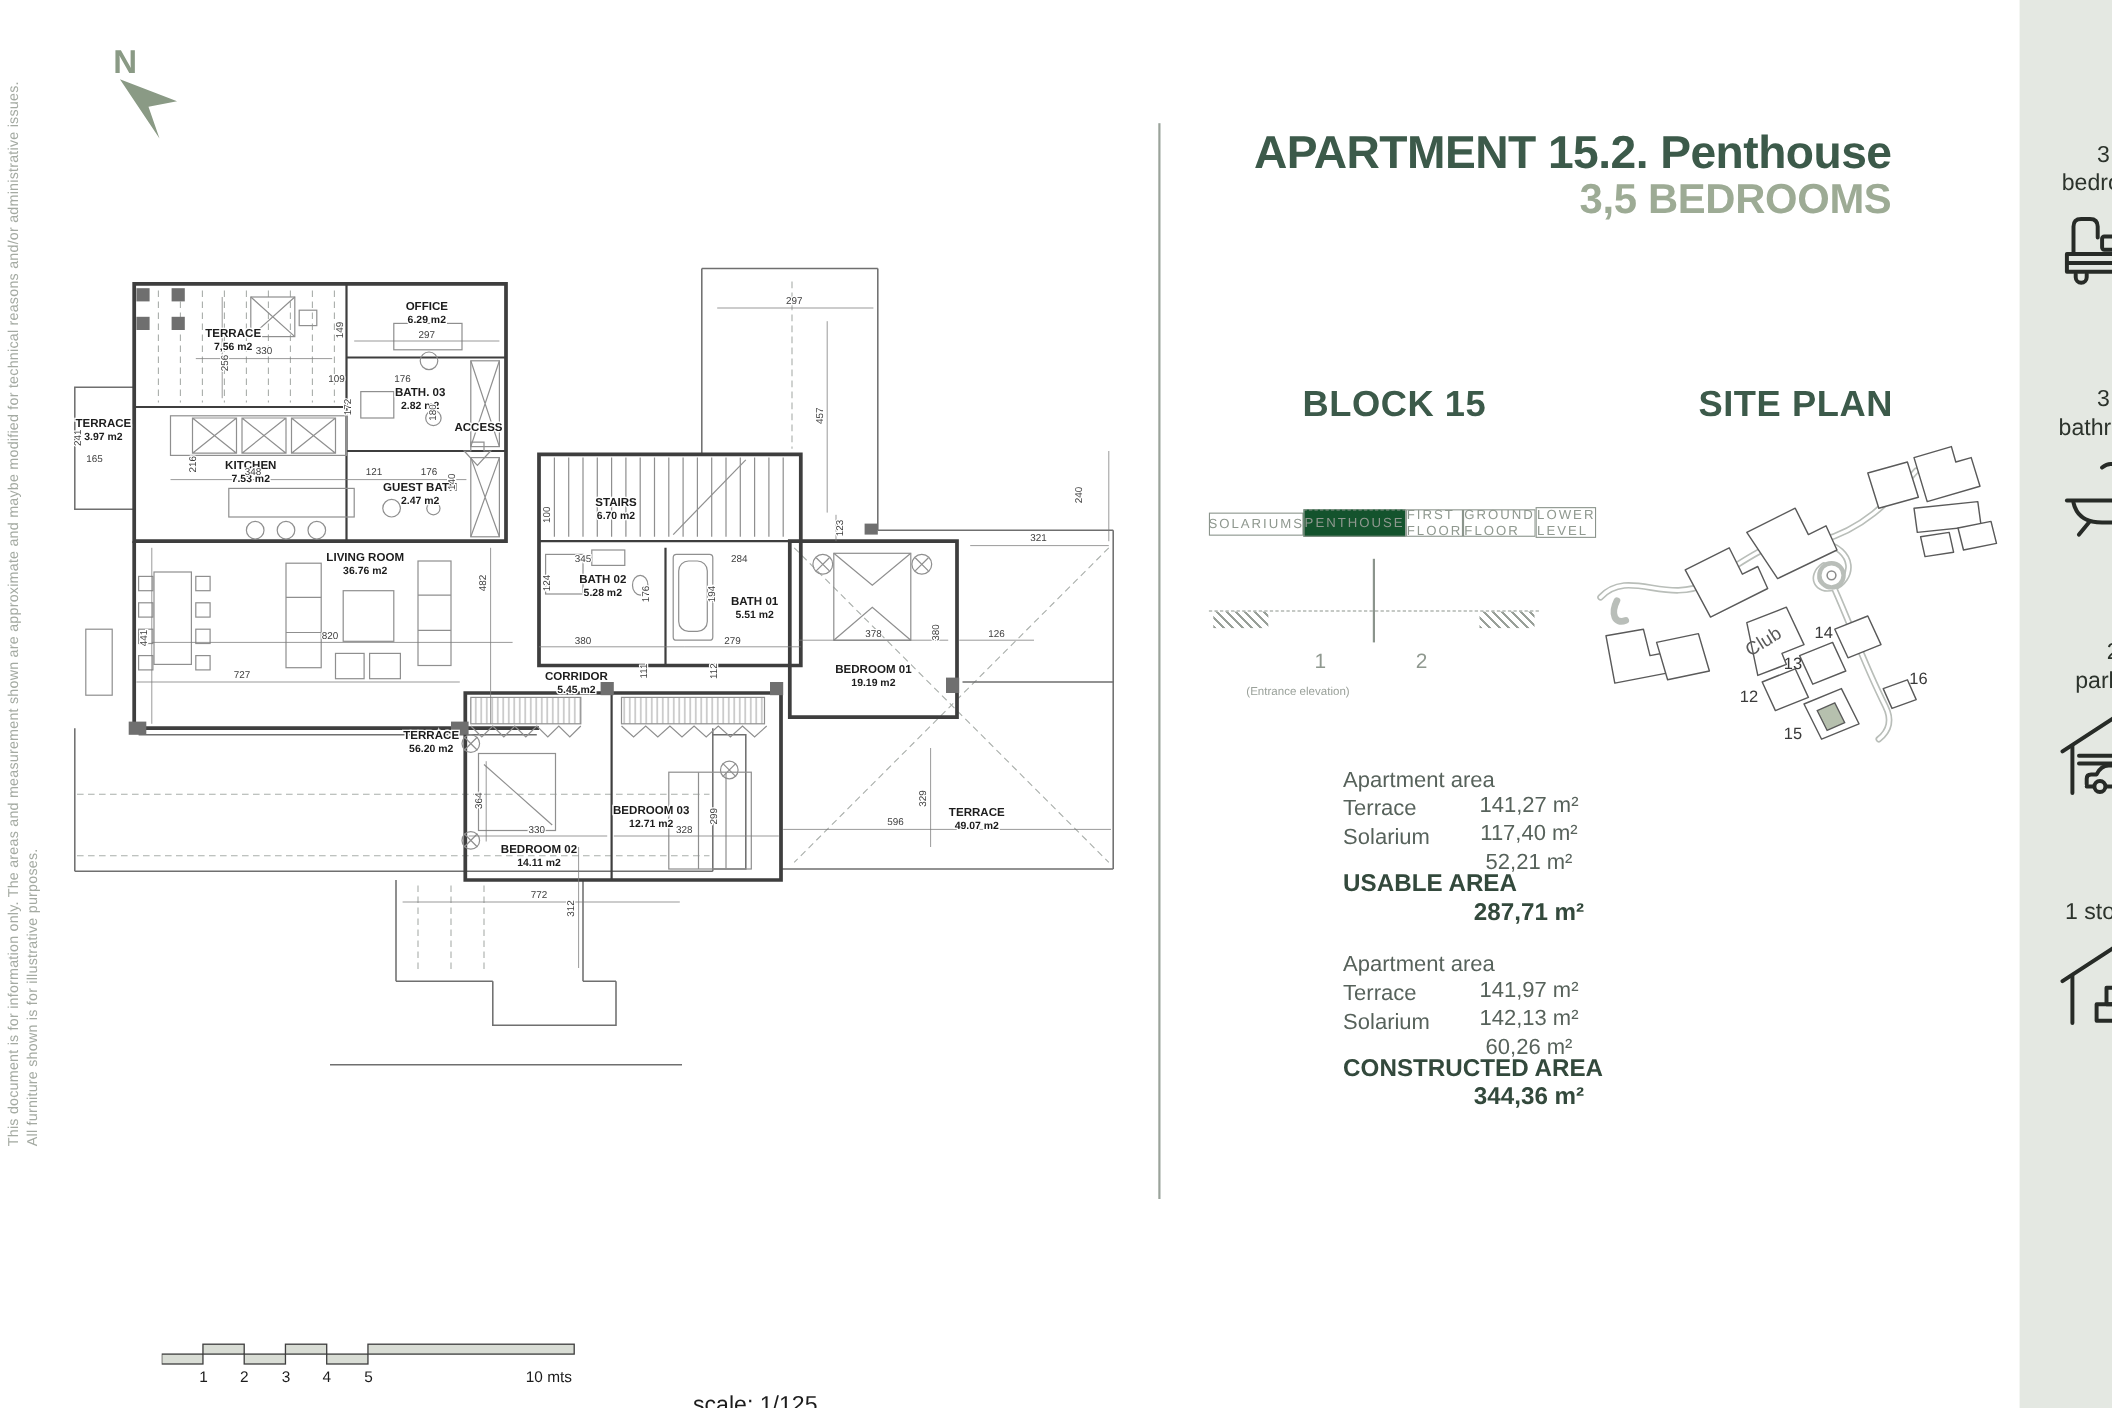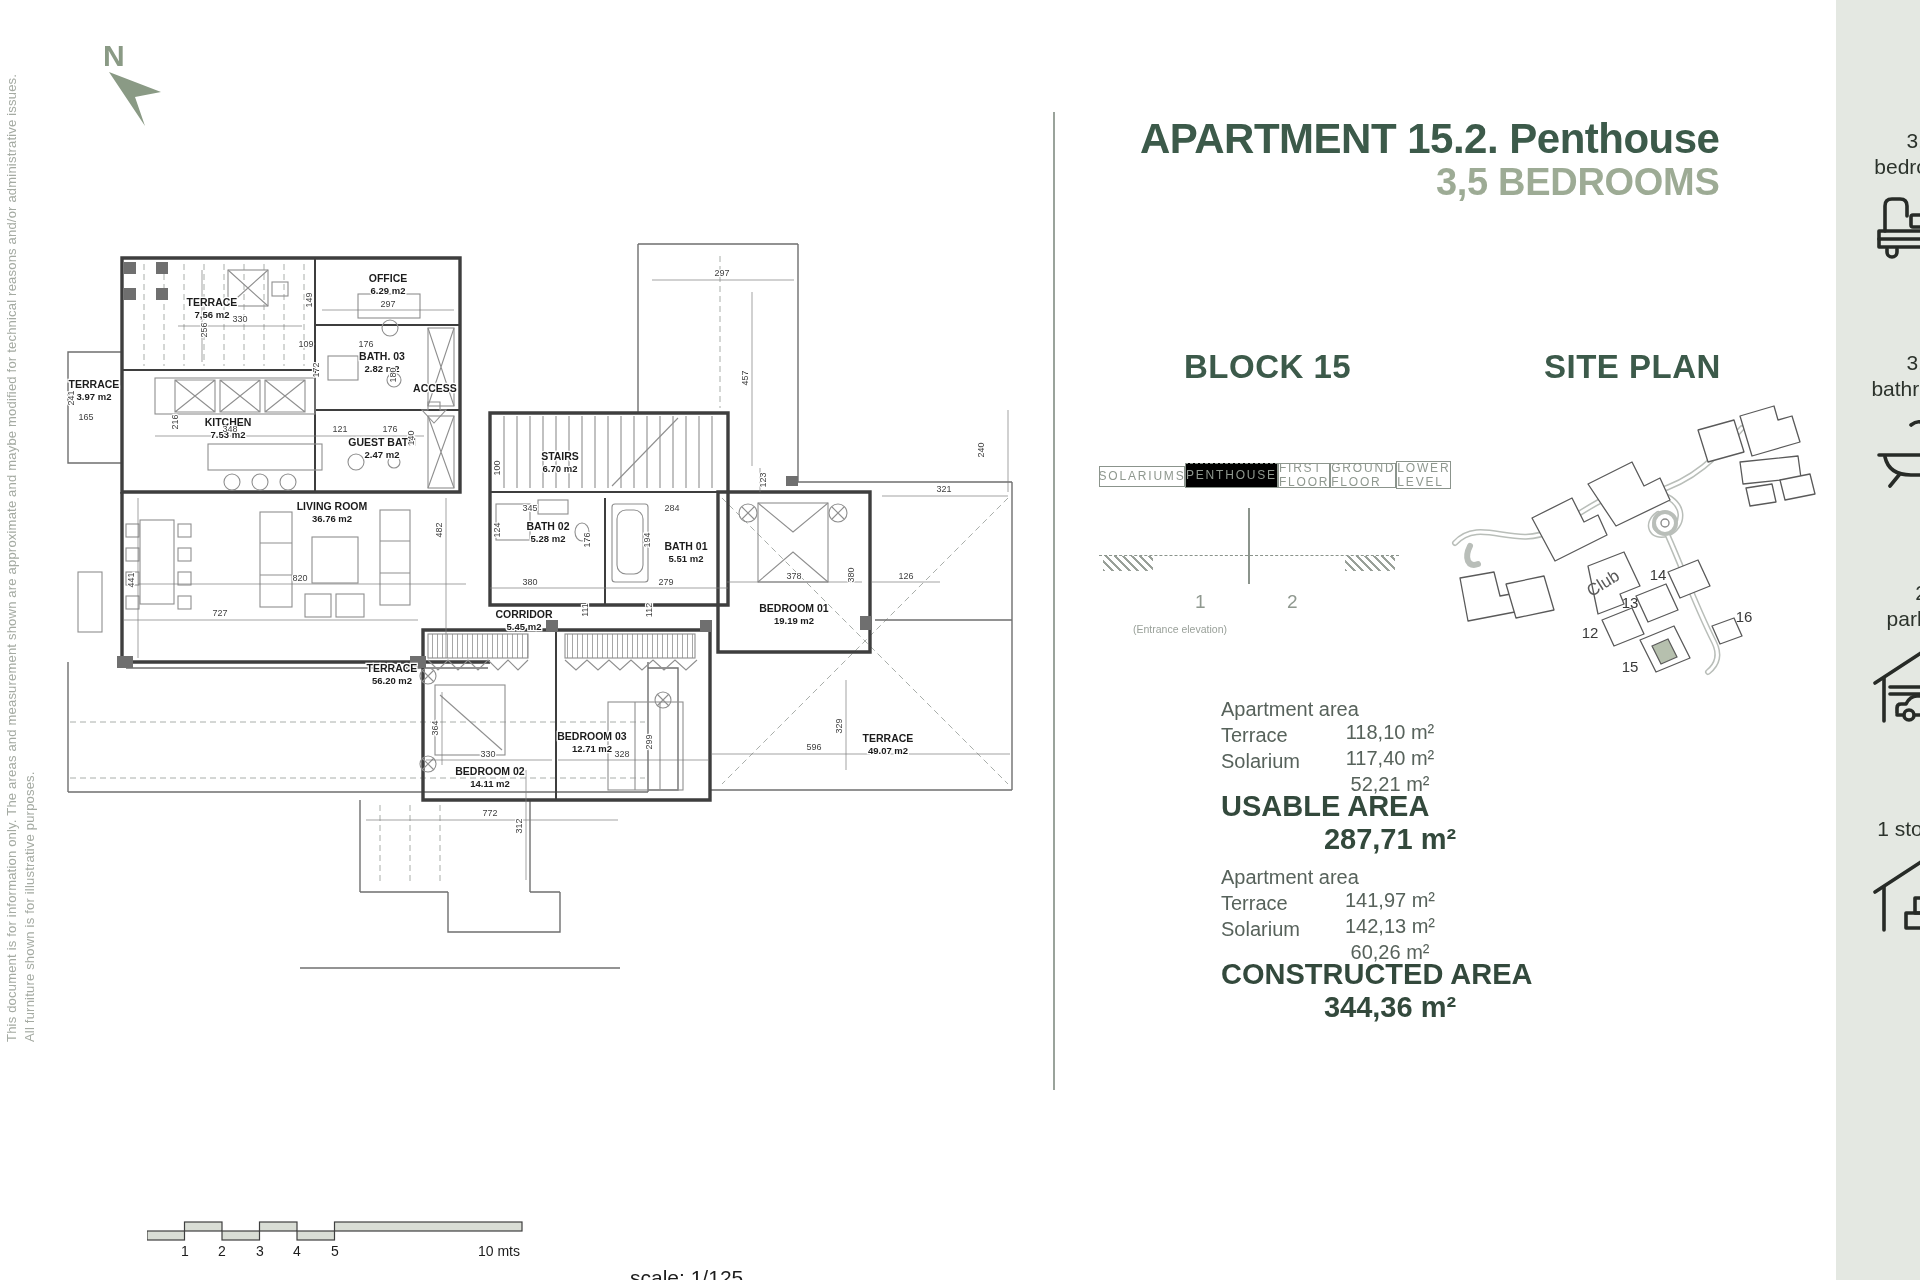--- a/index.html
+++ b/index.html
@@ -27,41 +27,41 @@
   .sec-h{position:absolute;font-size:33px;font-weight:bold;color:#3c5a4a;letter-spacing:.5px;margin-left:44px;}
   .sec-h.block{left:1140px;top:348px;} .sec-h.site{left:1500px;top:348px;}
 
   
   .elev{position:absolute;left:1099px;top:463px;width:300px;height:185px;}
   .estack{display:flex;flex-direction:row;align-items:center;}
   .ebox{box-sizing:border-box;border:1.6px solid #8b948c;color:#8f988f;font-size:12px;
         letter-spacing:1.8px;display:flex;align-items:center;justify-content:center;
         background:#fff;margin-top:-1.6px;}
   .lv0{width:86px;height:21px;margin-top:0;}
-  .lv1{width:154px;height:25px;background:#000000;border-top-style:dashed;}
+  .lv1{width:154px;height:25px;background:#14532d;border-top-style:dashed;}
   .lv2{width:194px;height:25px;}
   .lv3{width:194px;height:25px;}
   .lv4{width:176px;height:28px;}
   .centerline{position:absolute;left:149px;top:45px;width:1.5px;height:76px;background:#8b948c;}
   .groundline{position:absolute;top:92px;left:0;width:300px;border-top:1.6px dashed #8b948c;}
   .hatch{position:absolute;top:93px;width:50px;height:15px;
          background:repeating-linear-gradient(45deg,#99a099 0 2px,transparent 2px 6px);}
   .hatch.hl{left:4px;} .hatch.hr{left:246px;}
   .unit{position:absolute;top:128px;font-size:19px;color:#8f988f;}
   .unit.u1{left:96px;} .unit.u2{left:188px;}
   .elev-cap{position:absolute;top:160px;left:34px;font-size:10.5px;color:#9aa19a;}
 
   
   .areas{position:absolute;left:1140px;width:500px;}
   .areas.usable{top:698px;} .areas.constructed{top:866px;}
   .arow{display:flex;height:26px;align-items:center;flex-direction:column;}
   .alabel{width:338px;font-size:20px;color:#57625b;}
   .avalue{font-size:20px;color:#57625b;}
   .atotal{margin-top:14px;height:34px;}
-  .atotal .alabel,.atotal .avalue{font-size:29px;font-weight:bold;color:#33493c;}
+  .atotal .alabel,.atotal .avalue{font-size:22px;font-weight:bold;color:#33493c;}
 
   
   .sidebar{position:absolute;left:1836px;top:0;width:170px;height:1280px;background:#e4e8e2;}
   .sb-item{position:absolute;width:170px;text-align:center;color:#2c332c;}
   .sb-label{font-size:21px;line-height:1.25;}
   .sb-icon{margin-top:12px;}
   .sb-bed{top:128px;} .sb-bath{top:350px;} .sb-park{top:580px;} .sb-store{top:816px;}
   .icon-stroke{stroke:#272b27;stroke-width:3.6;fill:none;stroke-linecap:round;stroke-linejoin:round;}
 
   
@@ -382,21 +382,21 @@
         <text x="190" y="220" class="site-num">13</text>
         <text x="150" y="250" class="site-num">12</text>
         <text x="190" y="284" class="site-num">15</text>
         <text x="304" y="234" class="site-num">16</text>
       </g>
   </svg>
 
   <div class="areas usable">
     <div class="arow">
       <span class="alabel">Apartment area</span>
-      <span class="avalue">118,10 m²</span>
+      <span class="avalue">141,27 m²</span>
     </div>
     <div class="arow">
       <span class="alabel">Terrace</span>
       <span class="avalue">117,40 m²</span>
     </div>
     <div class="arow">
       <span class="alabel">Solarium</span>
       <span class="avalue">52,21 m²</span>
     </div>
     <div class="arow atotal">

